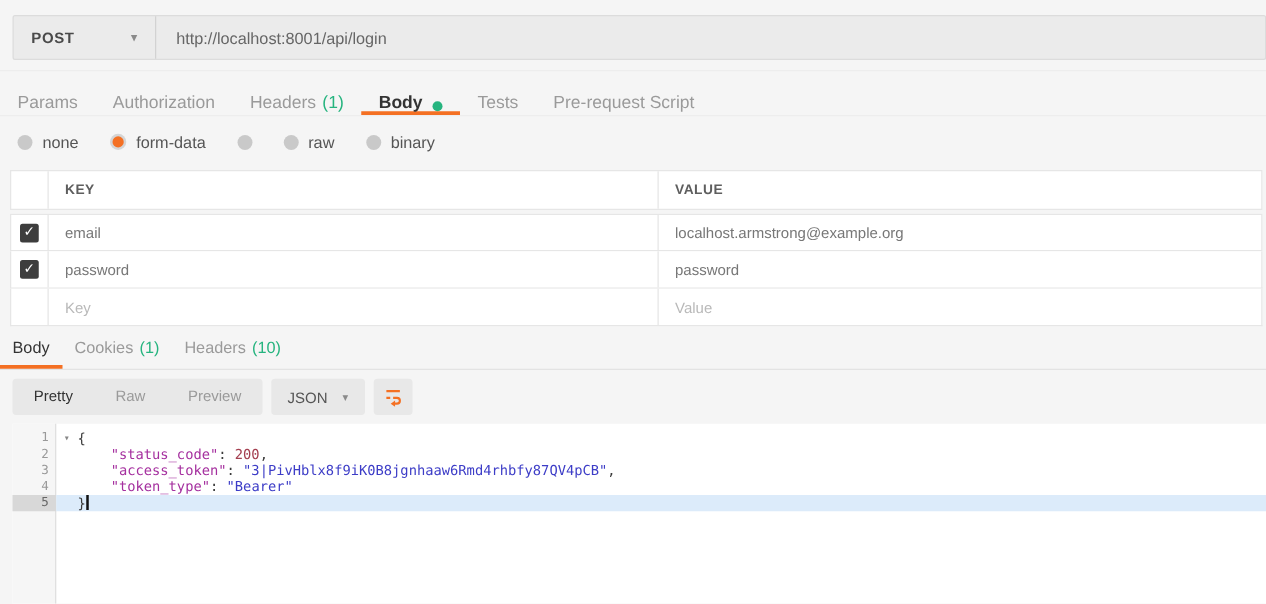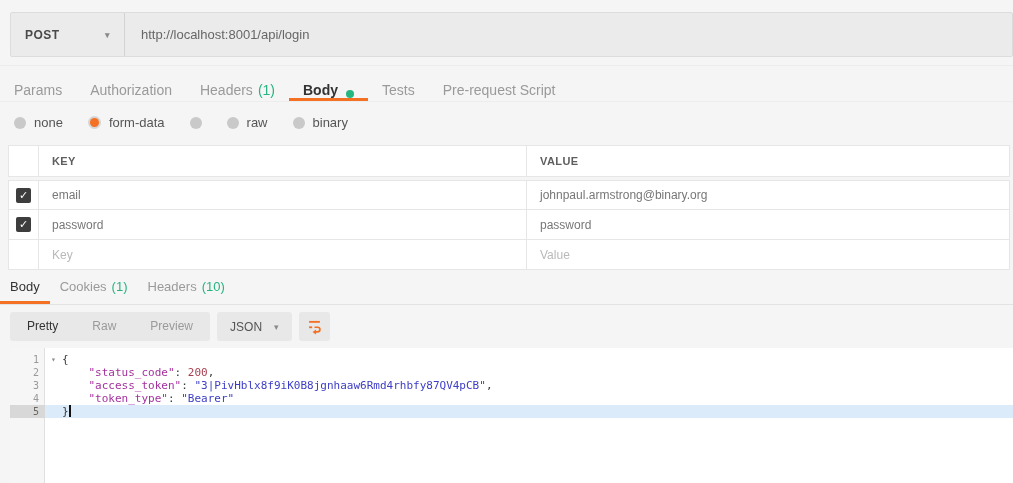--- a/index.html
+++ b/index.html
@@ -6,21 +6,21 @@
     --accent:#F47023; --green:#26B47F;
     --c-key:#A5309F; --c-str:#3D3DC7; --c-num:#A43F50;
     --active-line:#DCEBFA;
   }
   *{box-sizing:border-box; margin:0; padding:0;}
   html,body{width:1013px; height:483px; overflow:hidden;}
   body{background:#f5f5f5; font-family:"Liberation Sans",sans-serif; color:#333;}
   .app{display:flex; flex-direction:column; height:483px;}
 
   
-  .url-row{display:flex; margin:12px 0 0 10px; height:45px; border:1px solid #dcdcdc; background:#ebebeb; border-radius:2px; flex:none;}
+  .url-row{display:flex; margin:12px 0 0 10px; height:36px; border:1px solid #dcdcdc; background:#ebebeb; border-radius:2px; flex:none;}
   .method-select{width:114px; display:flex; align-items:center; justify-content:space-between; padding:0 14px; border-right:1px solid #d2d2d2; font-weight:bold; font-size:12px; color:#4a4a4a; letter-spacing:.5px; cursor:pointer;}
   .chev{font-size:9px; color:#8a8a8a;}
   .url-input{flex:1; background:transparent; border:none; outline:none; font-family:"Liberation Sans",sans-serif; font-size:13px; color:#666; padding:0 16px;}
 
   
   .req-tabs{display:flex; align-items:stretch; height:37px; margin-top:8px; border-top:1px solid #ededed; border-bottom:1px solid #ededed; flex:none;}
   .tab{display:flex; align-items:flex-end; padding:0 14px; font-size:14px; color:#9a9a9a; cursor:pointer; border-bottom:3px solid transparent; border-top:3px solid transparent;}
   .tab.active{color:#333; font-weight:bold; border-bottom-color:var(--accent);}
   .count{color:var(--green); margin-left:5px;}
   .dot{width:8px; height:8px; border-radius:50%; background:var(--green); margin-left:8px;}
@@ -135,21 +135,21 @@
       <div class="cb-cell"></div>
       <div class="key-cell">KEY</div>
       <div class="val-cell">VALUE</div>
     </div>
     <div class="kv-body">
         <div class="kv-row">
           <div class="cb-cell">
             <div class="checkbox">✓</div>
           </div>
           <div class="key-cell">email</div>
-          <div class="val-cell">johnpaul.armstrong@binary.org</div>
+          <div class="val-cell">localhost.armstrong@example.org</div>
         </div>
         <div class="kv-row">
           <div class="cb-cell">
             <div class="checkbox">✓</div>
           </div>
           <div class="key-cell">password</div>
           <div class="val-cell">password</div>
         </div>
         <div class="kv-row">
           <div class="cb-cell"></div>

